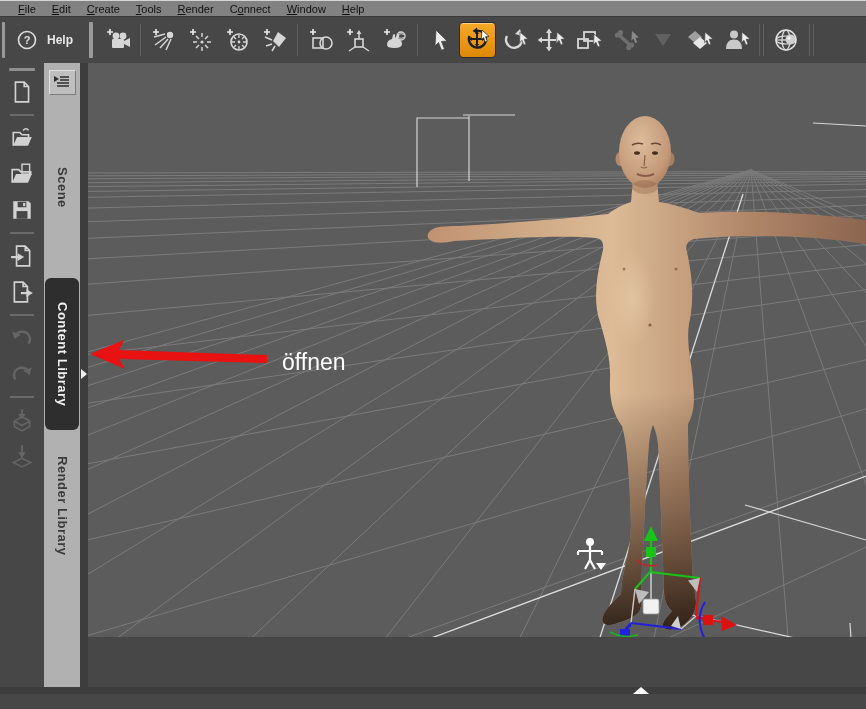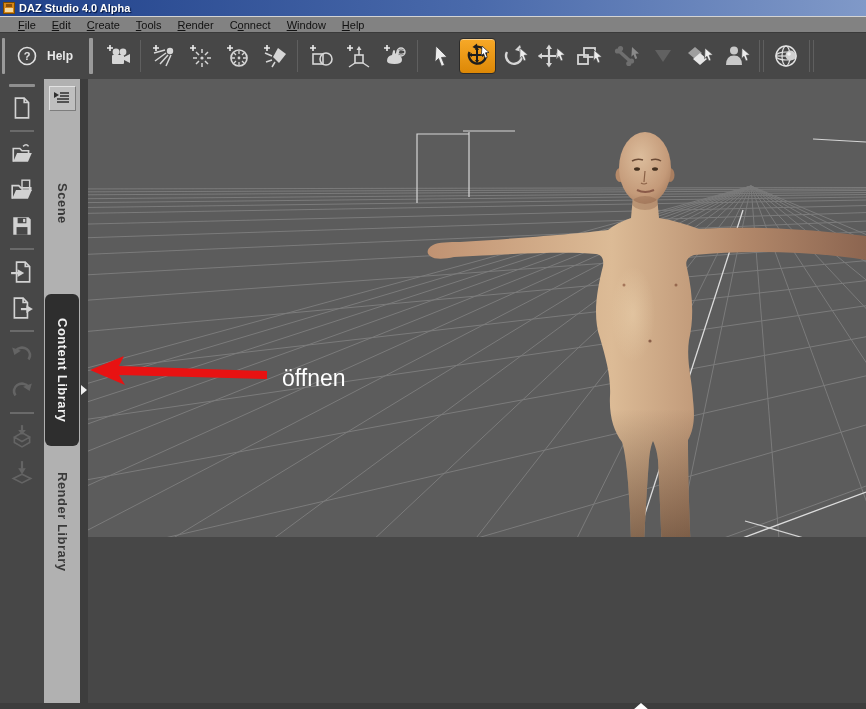--- a/index.html
+++ b/index.html
@@ -44,41 +44,33 @@
   .vtab{writing-mode:vertical-rl;font-weight:bold;font-size:13px;color:#3a3a3a;
     display:flex;align-items:center;justify-content:center;width:34px;letter-spacing:.5px;cursor:default;}
   .vtab.scene{height:176px;margin-top:4px;}
   .vtab.active{background:#2e2e2e;color:#f2f2f2;border-radius:6px;height:152px;margin:3px 0;}
   .vtab.render{height:146px;}
 
   .splitter{width:8px;background:#3d3d3d;position:relative;flex:0 0 auto;}
   .tri-right{position:absolute;left:1px;top:306px;width:0;height:0;
     border-top:5px solid transparent;border-bottom:5px solid transparent;border-left:6px solid #efefef;}
 
-  .viewport{position:relative;width:778px;height:458px;background:#5c5c5c;overflow:hidden;}
+  .viewport{position:relative;width:778px;height:574px;background:#5c5c5c;overflow:hidden;}
   .viewport svg{position:absolute;left:0;top:0;}
 
   
   .bottomstrip{height:7px;background:#3d3d3d;position:relative;}
   .tri-up{position:absolute;left:633px;bottom:0;width:0;height:0;
     border-left:8px solid transparent;border-right:8px solid transparent;border-bottom:7px solid #fff;}
 </style>
 </head>
 <body>
 
 <div id="app">
 
-  <div class="titlebar">
-    <svg class="app-icon" viewBox="0 0 12 12">
-      <rect x="0.5" y="0.5" width="11" height="11" fill="#d78617" stroke="#7a4a00"></rect>
-      <rect x="2" y="6" width="8" height="4" fill="#f5d9a0"></rect>
-      <rect x="3" y="2" width="6" height="3" fill="#8a4f0a"></rect>
-    </svg>
-    <span class="title-text">DAZ Studio 4.0 Alpha</span>
-  </div>
 
   <div class="menubar">
     <span class="menu-item"><span class="mn">F</span><span>i</span><span>l</span><span>e</span></span>
     <span class="menu-item"><span class="mn">E</span><span>d</span><span>i</span><span>t</span></span>
     <span class="menu-item"><span class="mn">C</span><span>r</span><span>e</span><span>a</span><span>t</span><span>e</span></span>
     <span class="menu-item"><span class="mn">T</span><span>o</span><span>o</span><span>l</span><span>s</span></span>
     <span class="menu-item"><span class="mn">R</span><span>e</span><span>n</span><span>d</span><span>e</span><span>r</span></span>
     <span class="menu-item"><span>C</span><span class="mn">o</span><span>n</span><span>n</span><span>e</span><span>c</span><span>t</span></span>
     <span class="menu-item"><span class="mn">W</span><span>i</span><span>n</span><span>d</span><span>o</span><span>w</span></span>
     <span class="menu-item"><span class="mn">H</span><span>e</span><span>l</span><span>p</span></span>

